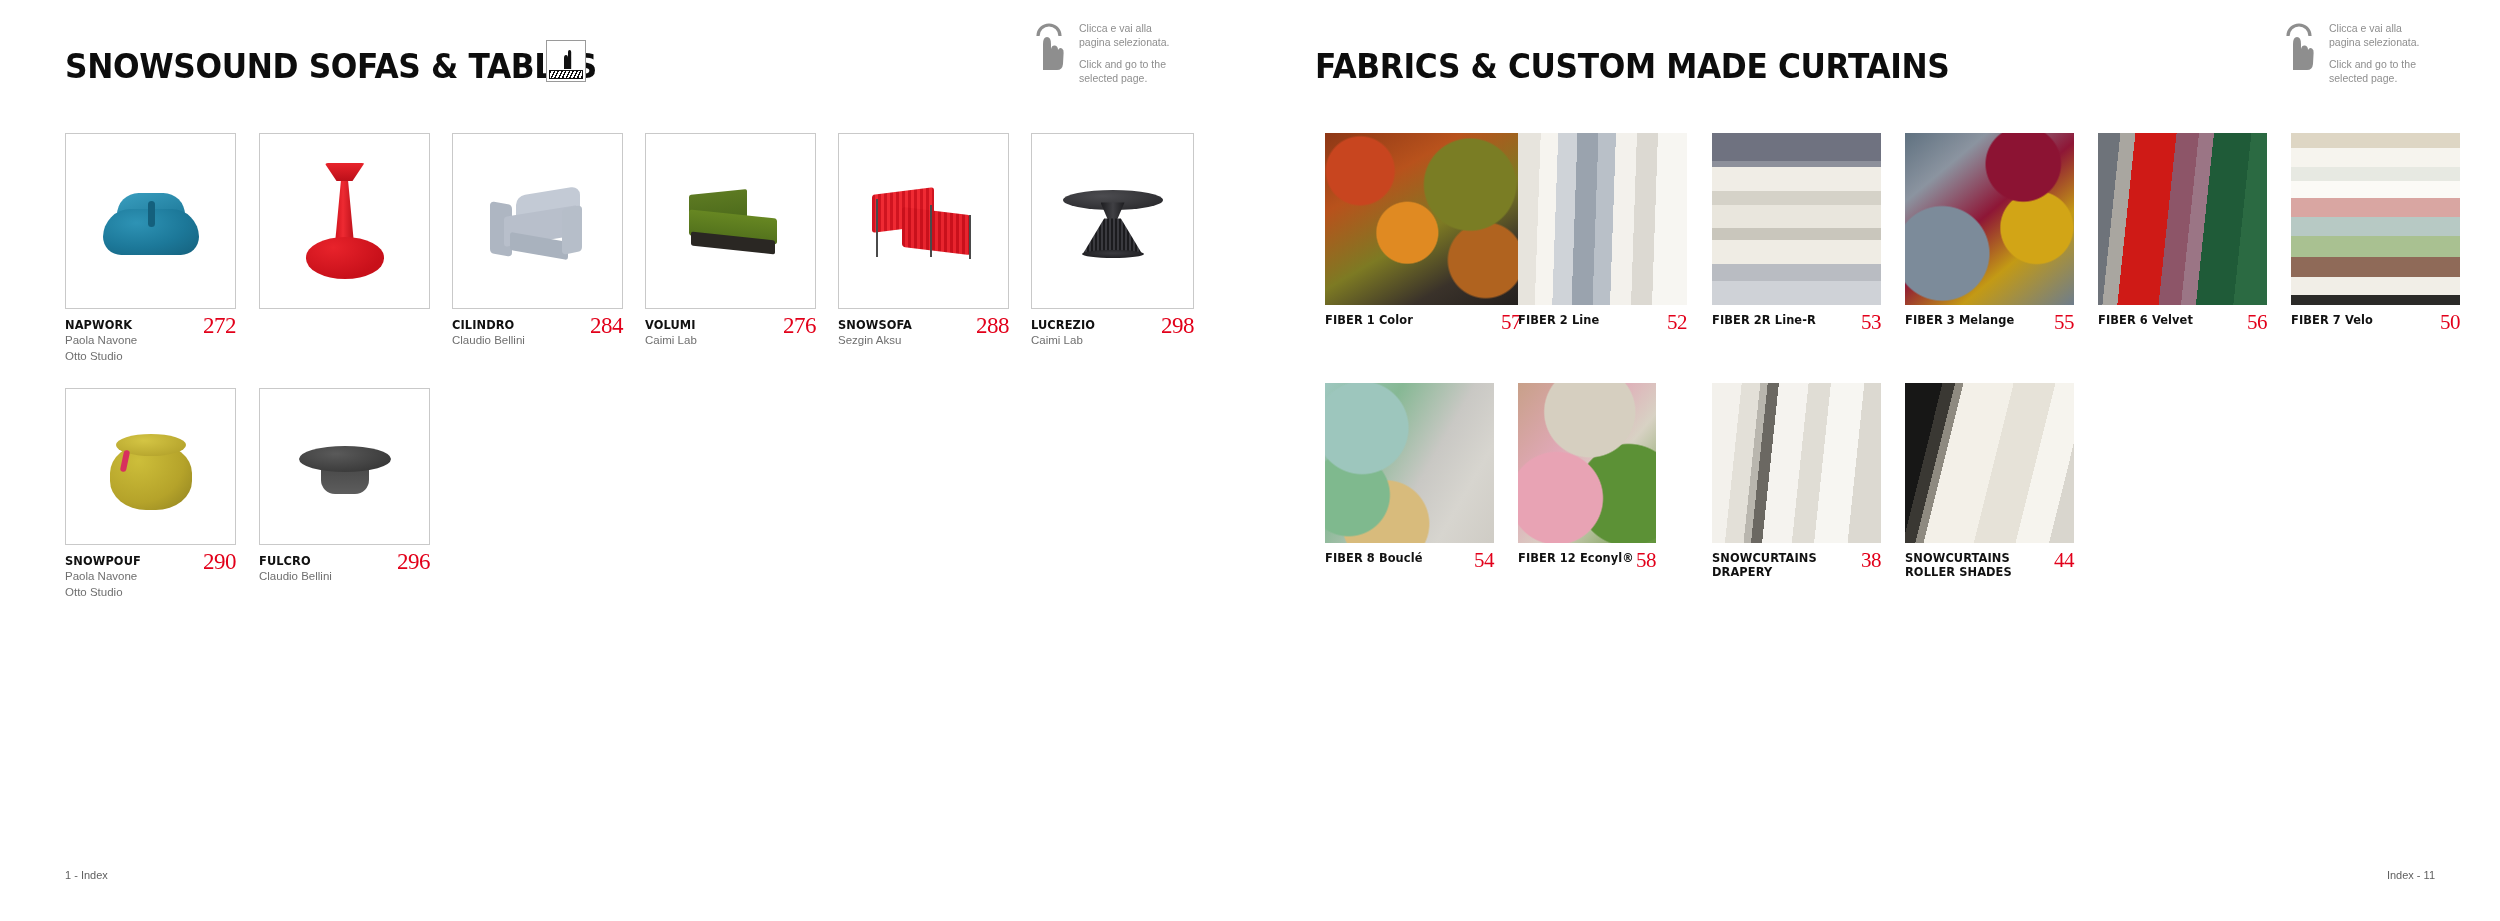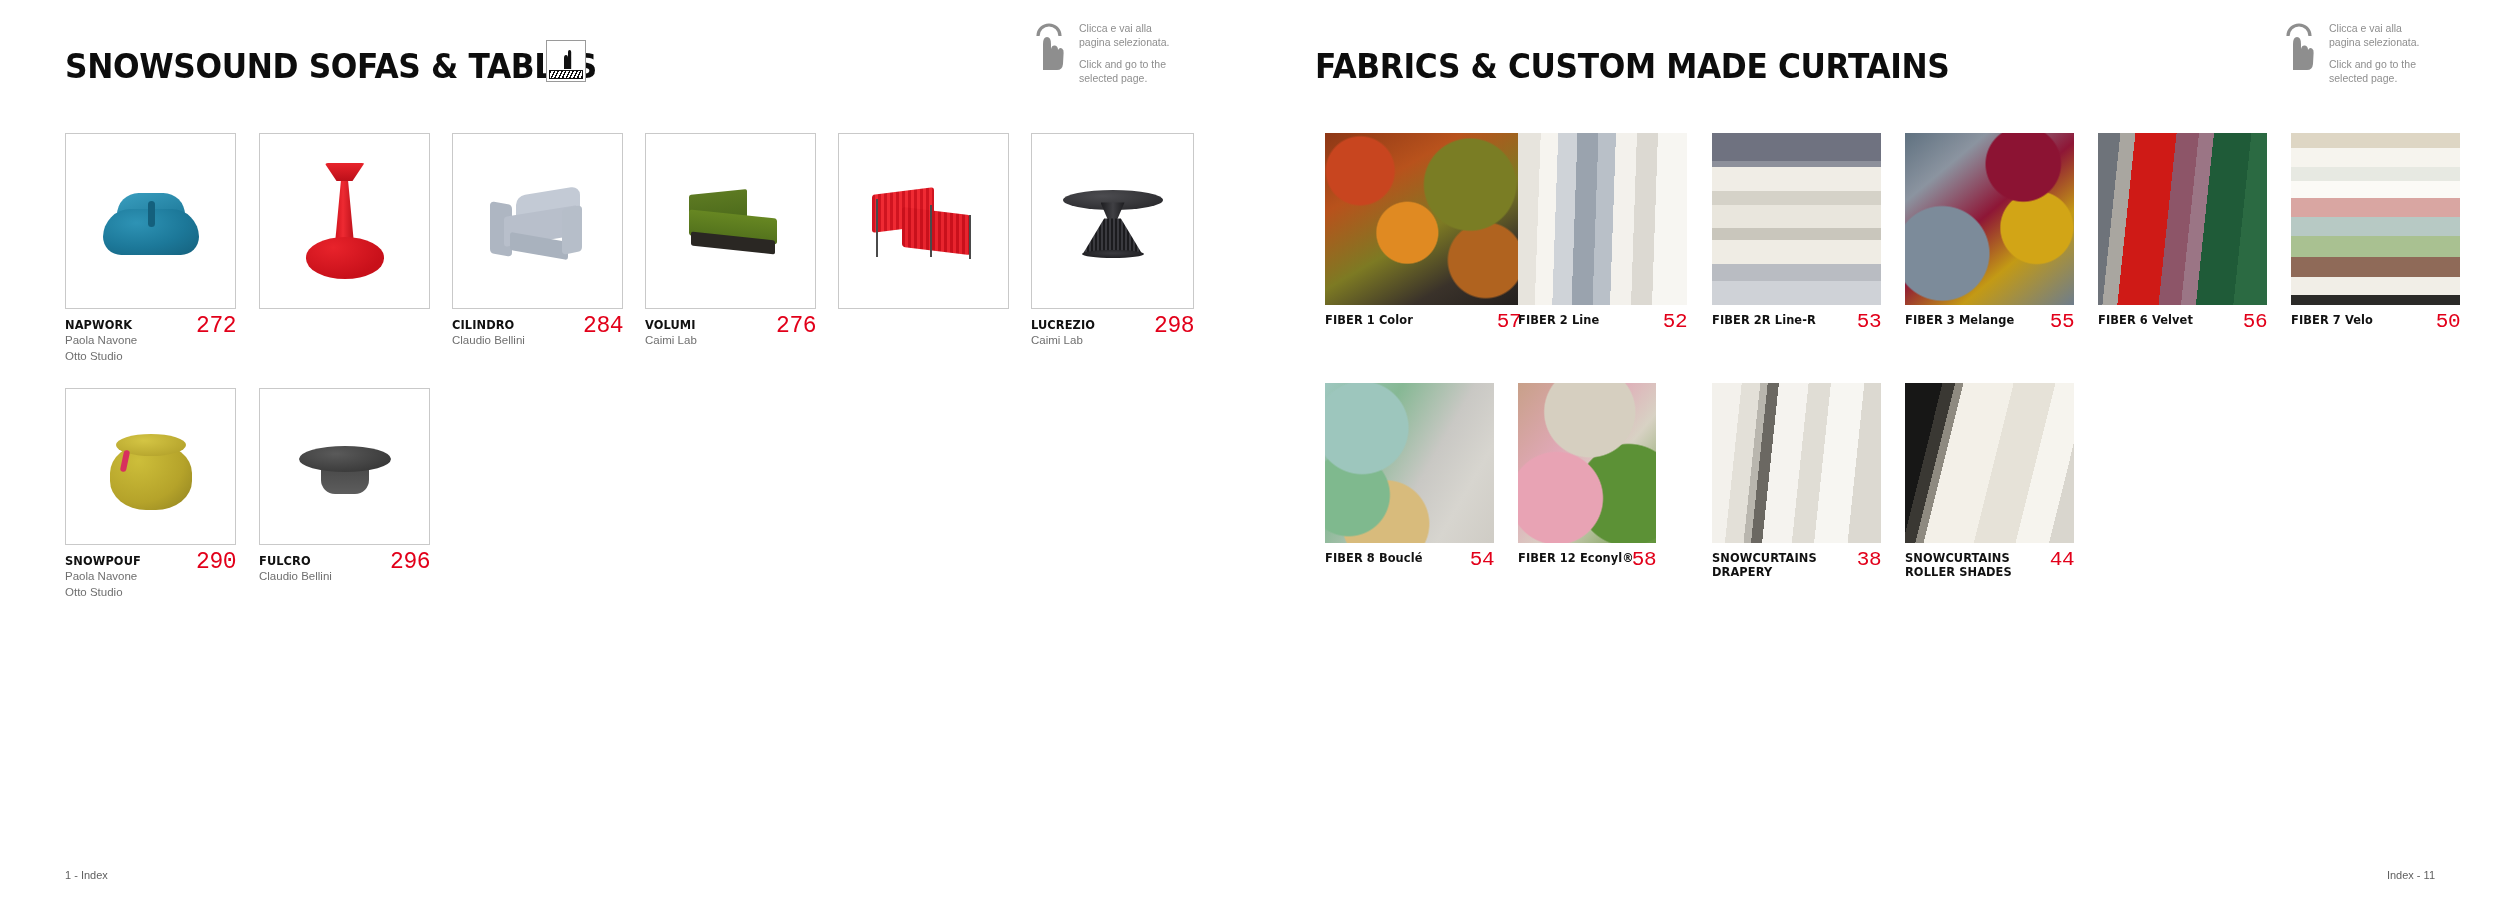--- a/index.html
+++ b/index.html
@@ -55,21 +55,21 @@
     line-height:14px;font-family:"DejaVu Sans", sans-serif;
     transform:scaleX(0.95);transform-origin:left top;
   }
   .cap-designer{
     font-size:11.5px;color:#6f6f6f;line-height:14.5px;margin-top:1px;
     font-family:"Liberation Sans", sans-serif;
   }
   .cap-page{
     position:absolute;right:0;top:-5px;
     font-size:23px;color:#e2001a;font-weight:400;
-    font-family:Liberation Mono, monospace;
+    font-family:Liberation Serif, serif;
     letter-spacing:-0.5px;
   }
   .cap-page.sm{font-size:21px;top:-3px;}
 
   
   .footer{position:absolute;bottom:40px;font-size:11px;color:#5f5f5f;}
   .footer-left{left:65px;}
   .footer-right{right:65px;}
 
   .napwork{
@@ -306,20 +306,25 @@
       <div class="item" style="left:838px;top:133px;width:171px;">
         <div class="thumb" style="height:176px;">
           <div class="snowsofa">
             <div class="back1"></div>
               <div class="front1"></div>
             <div class="legA"></div>
               <div class="legB"></div>
               <div class="legC"></div>
           </div>
         </div>
+        <div class="caption">
+          <div class="cap-name">SNOWSOFA</div>
+          <div class="cap-designer">Sezgin Aksu</div>
+          <div class="cap-page">288</div>
+        </div>
       </div>
 
       <div class="item" style="left:1031px;top:133px;width:163px;">
         <div class="thumb" style="height:176px;">
           <div class="lucrezio">
             <div class="top"></div>
               <div class="neck"></div>
               <div class="cone"></div>
               <div class="foot"></div>
           </div>

